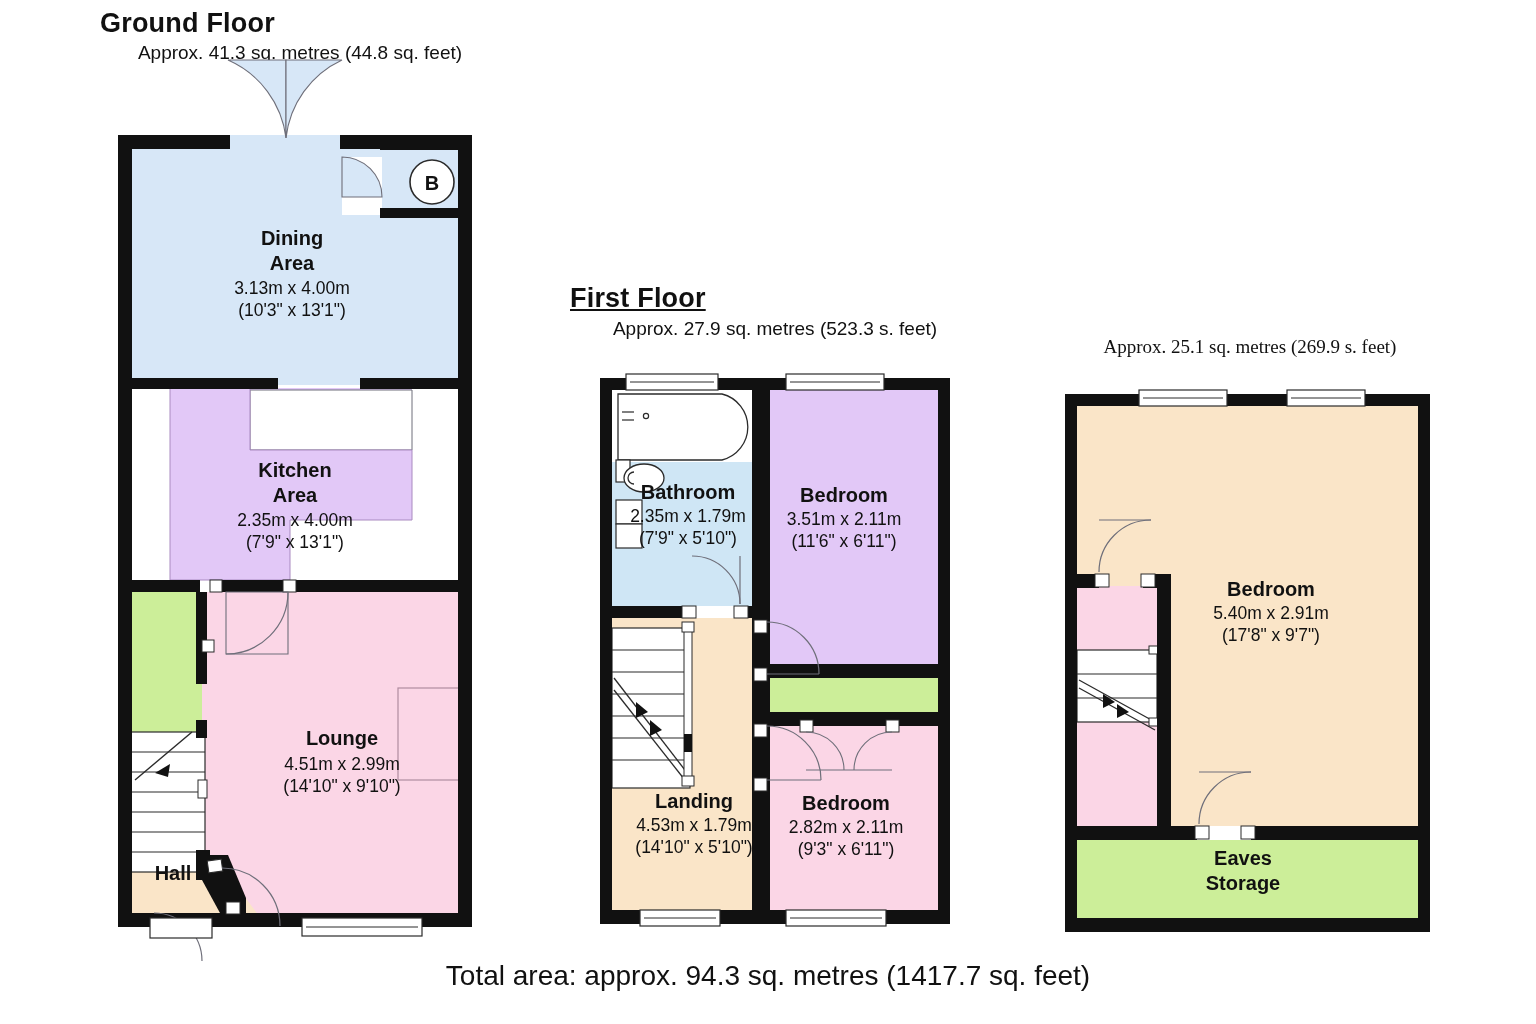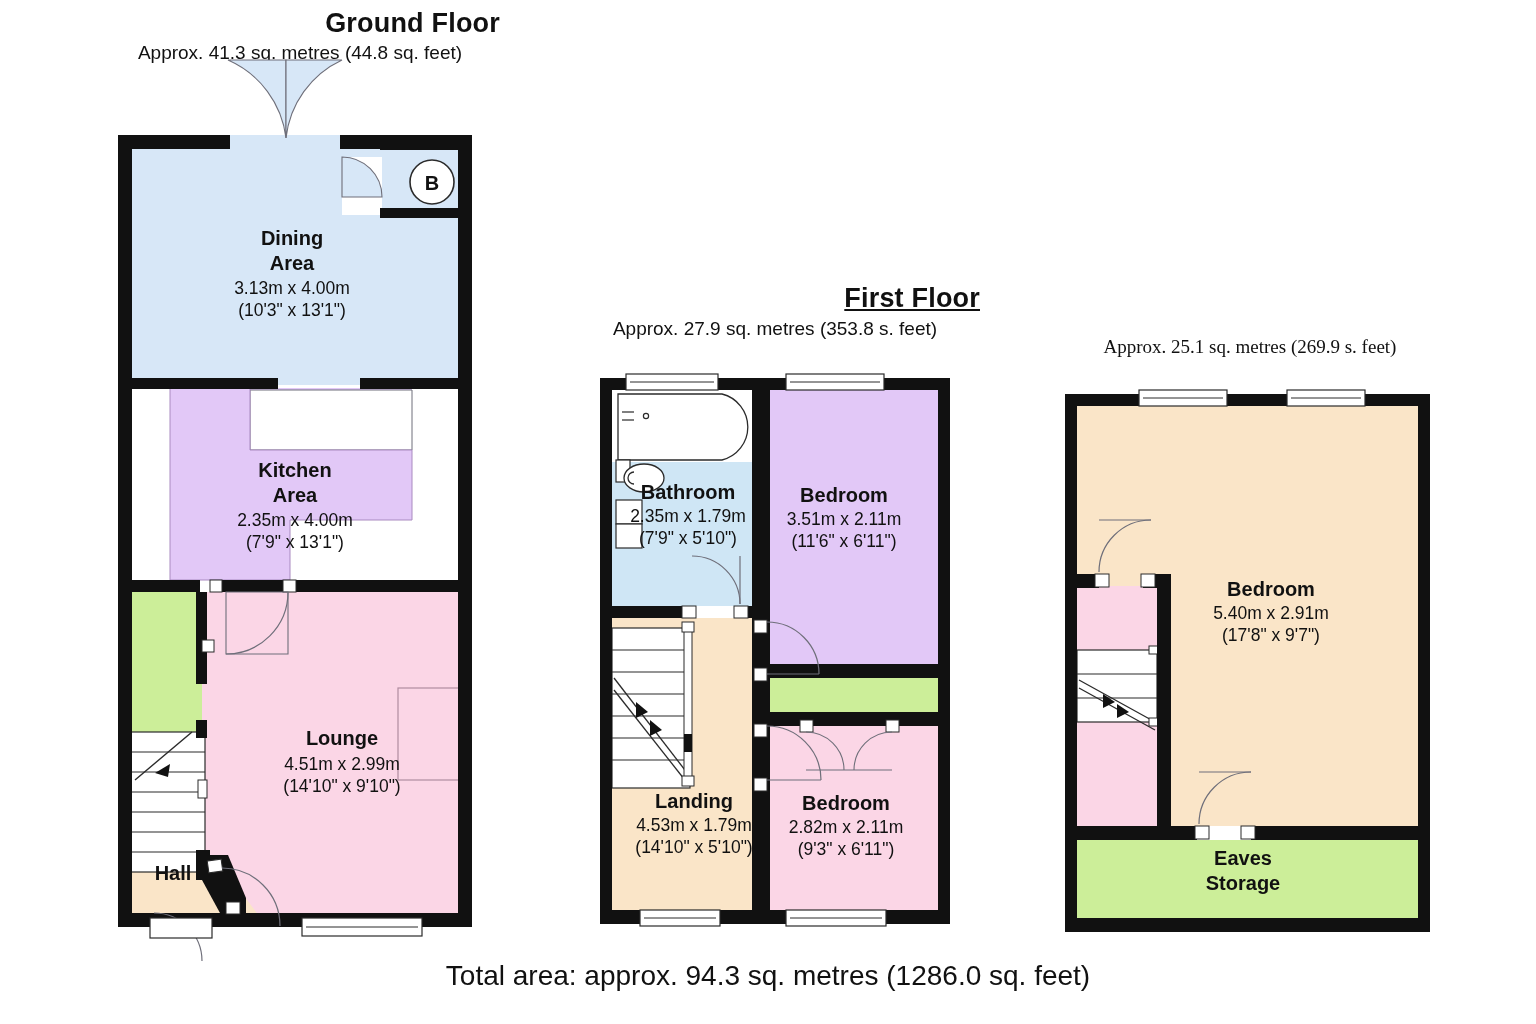--- a/index.html
+++ b/index.html
@@ -16,21 +16,21 @@
     overflow: hidden;
   }
   .stage {
     position: absolute;
     left: 0; top: 0;
     width: 1536px;
     height: 1024px;
   }
   .floor-title {
     position: absolute;
-    text-align: right;
+    text-align: left;
     font-weight: bold;
     font-size: 27px;
     letter-spacing: 0.2px;
     color: #111;
     white-space: nowrap;
   }
   .floor-sub {
     position: absolute;
     text-align: center;
     font-size: 19px;
@@ -206,21 +206,21 @@
       <text class="rm-name" x="232" y="665">Lounge</text>
       <text class="rm-dim" x="232" y="690">4.51m x 2.99m</text>
       <text class="rm-dim" x="232" y="712">(14'10" x 9'10")</text>
     </g>
     <g>
       <text class="rm-name" x="63" y="800">Hall</text>
     </g>
   </svg>
 
   <div class="floor-title" style="left:570px; top:283px; width:410px;text-decoration:underline;">First Floor</div>
-  <div class="floor-sub" style="left:570px; top:318px; width:410px;">Approx. 27.9 sq. metres (353.8 s. feet)</div>
+  <div class="floor-sub" style="left:570px; top:318px; width:410px;">Approx. 27.9 sq. metres (523.3 s. feet)</div>
 
   <svg class="plan" style="left:600px; top:372px;" width="350" height="560" viewBox="0 0 350 560">
 
     <rect x="0" y="0" width="350" height="560" fill="#ffffff"></rect>
 
     <g>
       <rect x="12" y="18" width="140" height="216" fill="#cfe6f5"></rect>
       <rect x="12" y="18" width="140" height="72" fill="#ffffff"></rect>
 
       <path d="M 18 22 L 122 22 A 34 34 0 0 1 122 88 L 18 88 Z" fill="#ffffff" stroke="#2b2b2b" stroke-width="1.3"></path>
@@ -414,15 +414,15 @@
       <text class="rm-name" x="206" y="208">Bedroom</text>
       <text class="rm-dim" x="206" y="231">5.40m x 2.91m</text>
       <text class="rm-dim" x="206" y="253">(17'8" x 9'7")</text>
     </g>
     <g>
       <text class="rm-name" x="178" y="477">Eaves</text>
       <text class="rm-name" x="178" y="502">Storage</text>
     </g>
   </svg>
 
-  <div class="total-area" style="top:960px;">Total area: approx. 94.3 sq. metres (1286.0 sq. feet)</div>
+  <div class="total-area" style="top:960px;">Total area: approx. 94.3 sq. metres (1417.7 sq. feet)</div>
 
 </div>
 
 </body></html>

